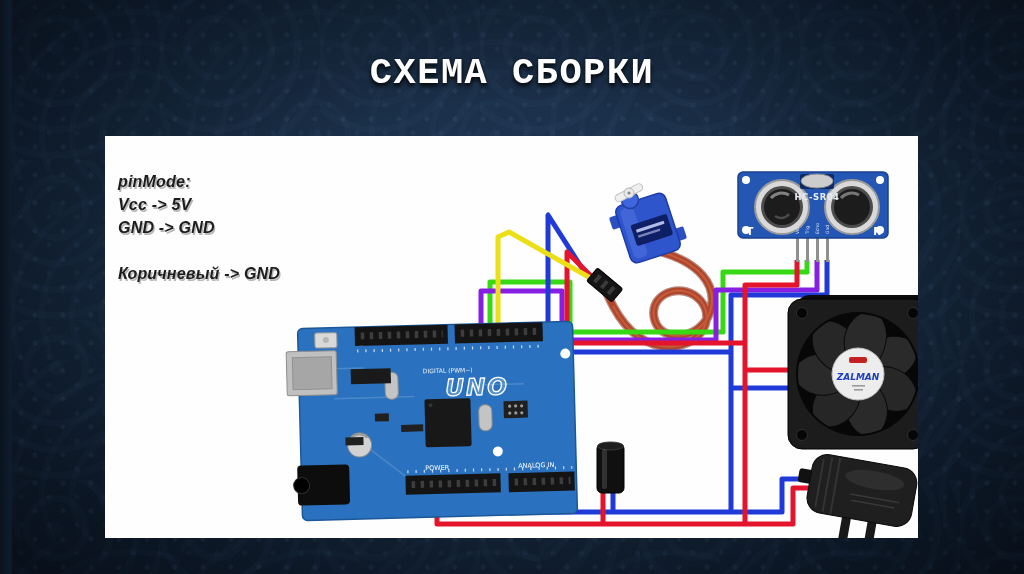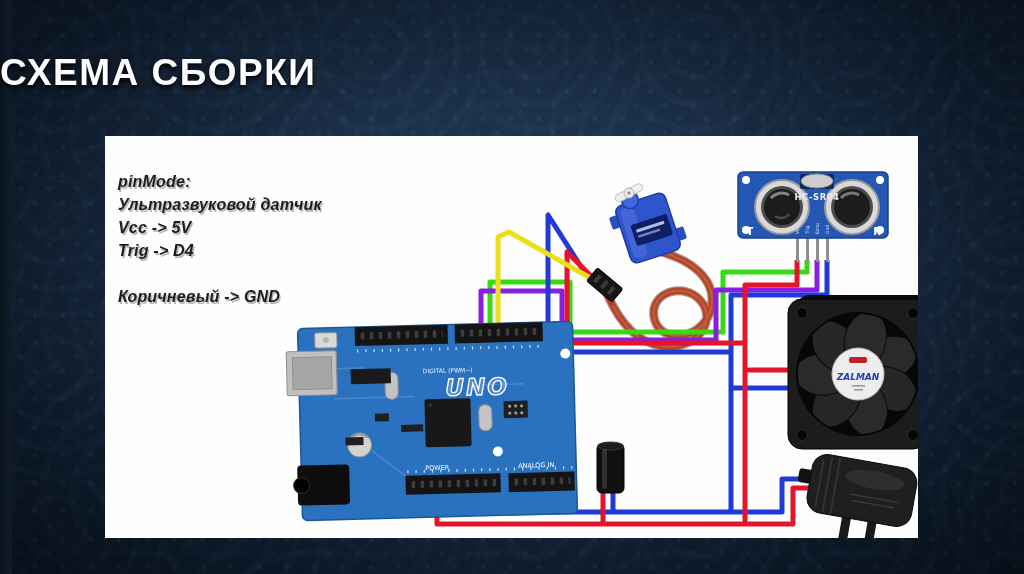--- a/index.html
+++ b/index.html
@@ -12,22 +12,22 @@
           background-image:
             radial-gradient(circle at 7px 7px, rgba(110,150,200,.10) 0 2px, transparent 3px),
             radial-gradient(circle at 21px 21px, rgba(110,150,200,.07) 0 2px, transparent 3px),
             repeating-radial-gradient(circle at 35% 30%, rgba(80,120,170,.05) 0 7px, transparent 7px 26px),
             repeating-radial-gradient(circle at 75% 75%, rgba(80,120,170,.045) 0 6px, transparent 6px 30px);
           background-size:28px 28px,28px 28px,160px 160px,180px 180px;}
   .canvas::after{content:"";position:absolute;inset:0;
           background:radial-gradient(ellipse at center, transparent 45%, rgba(4,9,16,.5) 100%);}
   .edge-strip{position:absolute;left:0;top:0;width:13px;height:574px;z-index:3;
           background:linear-gradient(90deg,#0a131d 0%,#0f1c2c 80%,rgba(15,28,44,0) 100%);}
-  .slide-title{position:absolute;left:0;top:52px;width:100%;z-index:4;text-align:left;
-          font-family:Liberation Sans, sans-serif;font-weight:bold;font-size:37px;
+  .slide-title{position:absolute;left:0;top:52px;width:100%;z-index:4;text-align:center;
+          font-family:Liberation Mono, monospace;font-weight:bold;font-size:37px;
           color:#fdfdfd;letter-spacing:1.5px;
           text-shadow:0 3px 4px rgba(0,0,0,.85),0 0 2px rgba(0,0,0,.5);}
   .panel{position:absolute;left:105px;top:136px;width:813px;height:402px;z-index:4;
           background:#fefefe;}
   .notes{position:absolute;left:13px;top:34px;z-index:2;
           font-family:Liberation Sans, sans-serif;font-style:italic;font-weight:bold;
           font-size:16px;line-height:23px;color:#1d1d1f;letter-spacing:.2px;
           text-shadow:1.3px 1.5px 0 rgba(125,125,125,.55);}
   .note-line{min-height:23px;white-space:pre;}
   .diagram-svg{position:absolute;left:0;top:0;}
@@ -37,23 +37,22 @@
 <body>
 
 <div class="canvas">
   <div class="edge-strip"></div>
   <div class="slide-title">СХЕМА СБОРКИ</div>
 
   <div class="panel">
 
     <div class="notes">
       <div class="note-line">pinMode:</div>
-      <div class="note-line">Ультразвуковой датчик</div>
       <div class="note-line">Vcc -&gt; 5V</div>
-      <div class="note-line">Trig -&gt; D4</div>
+      <div class="note-line">GND -&gt; GND</div>
       <div class="note-line"></div>
       <div class="note-line">Коричневый -&gt; GND</div>
     </div>
 
     <svg class="diagram-svg" width="813" height="402" viewBox="0 0 813 402">
 
       <g>
         <path d="M556,116 C592,126 614,148 605,176 C596,203 558,208 550,185 C542,161 570,147 589,159
                  C612,174 602,205 572,210 C543,214 522,196 508,170 C504,162 501,156 499,151" fill="none" stroke="#7c2c18" stroke-width="9" opacity="0.55"></path>
         <path d="M556,116 C592,126 614,148 605,176 C596,203 558,208 550,185 C542,161 570,147 589,159

